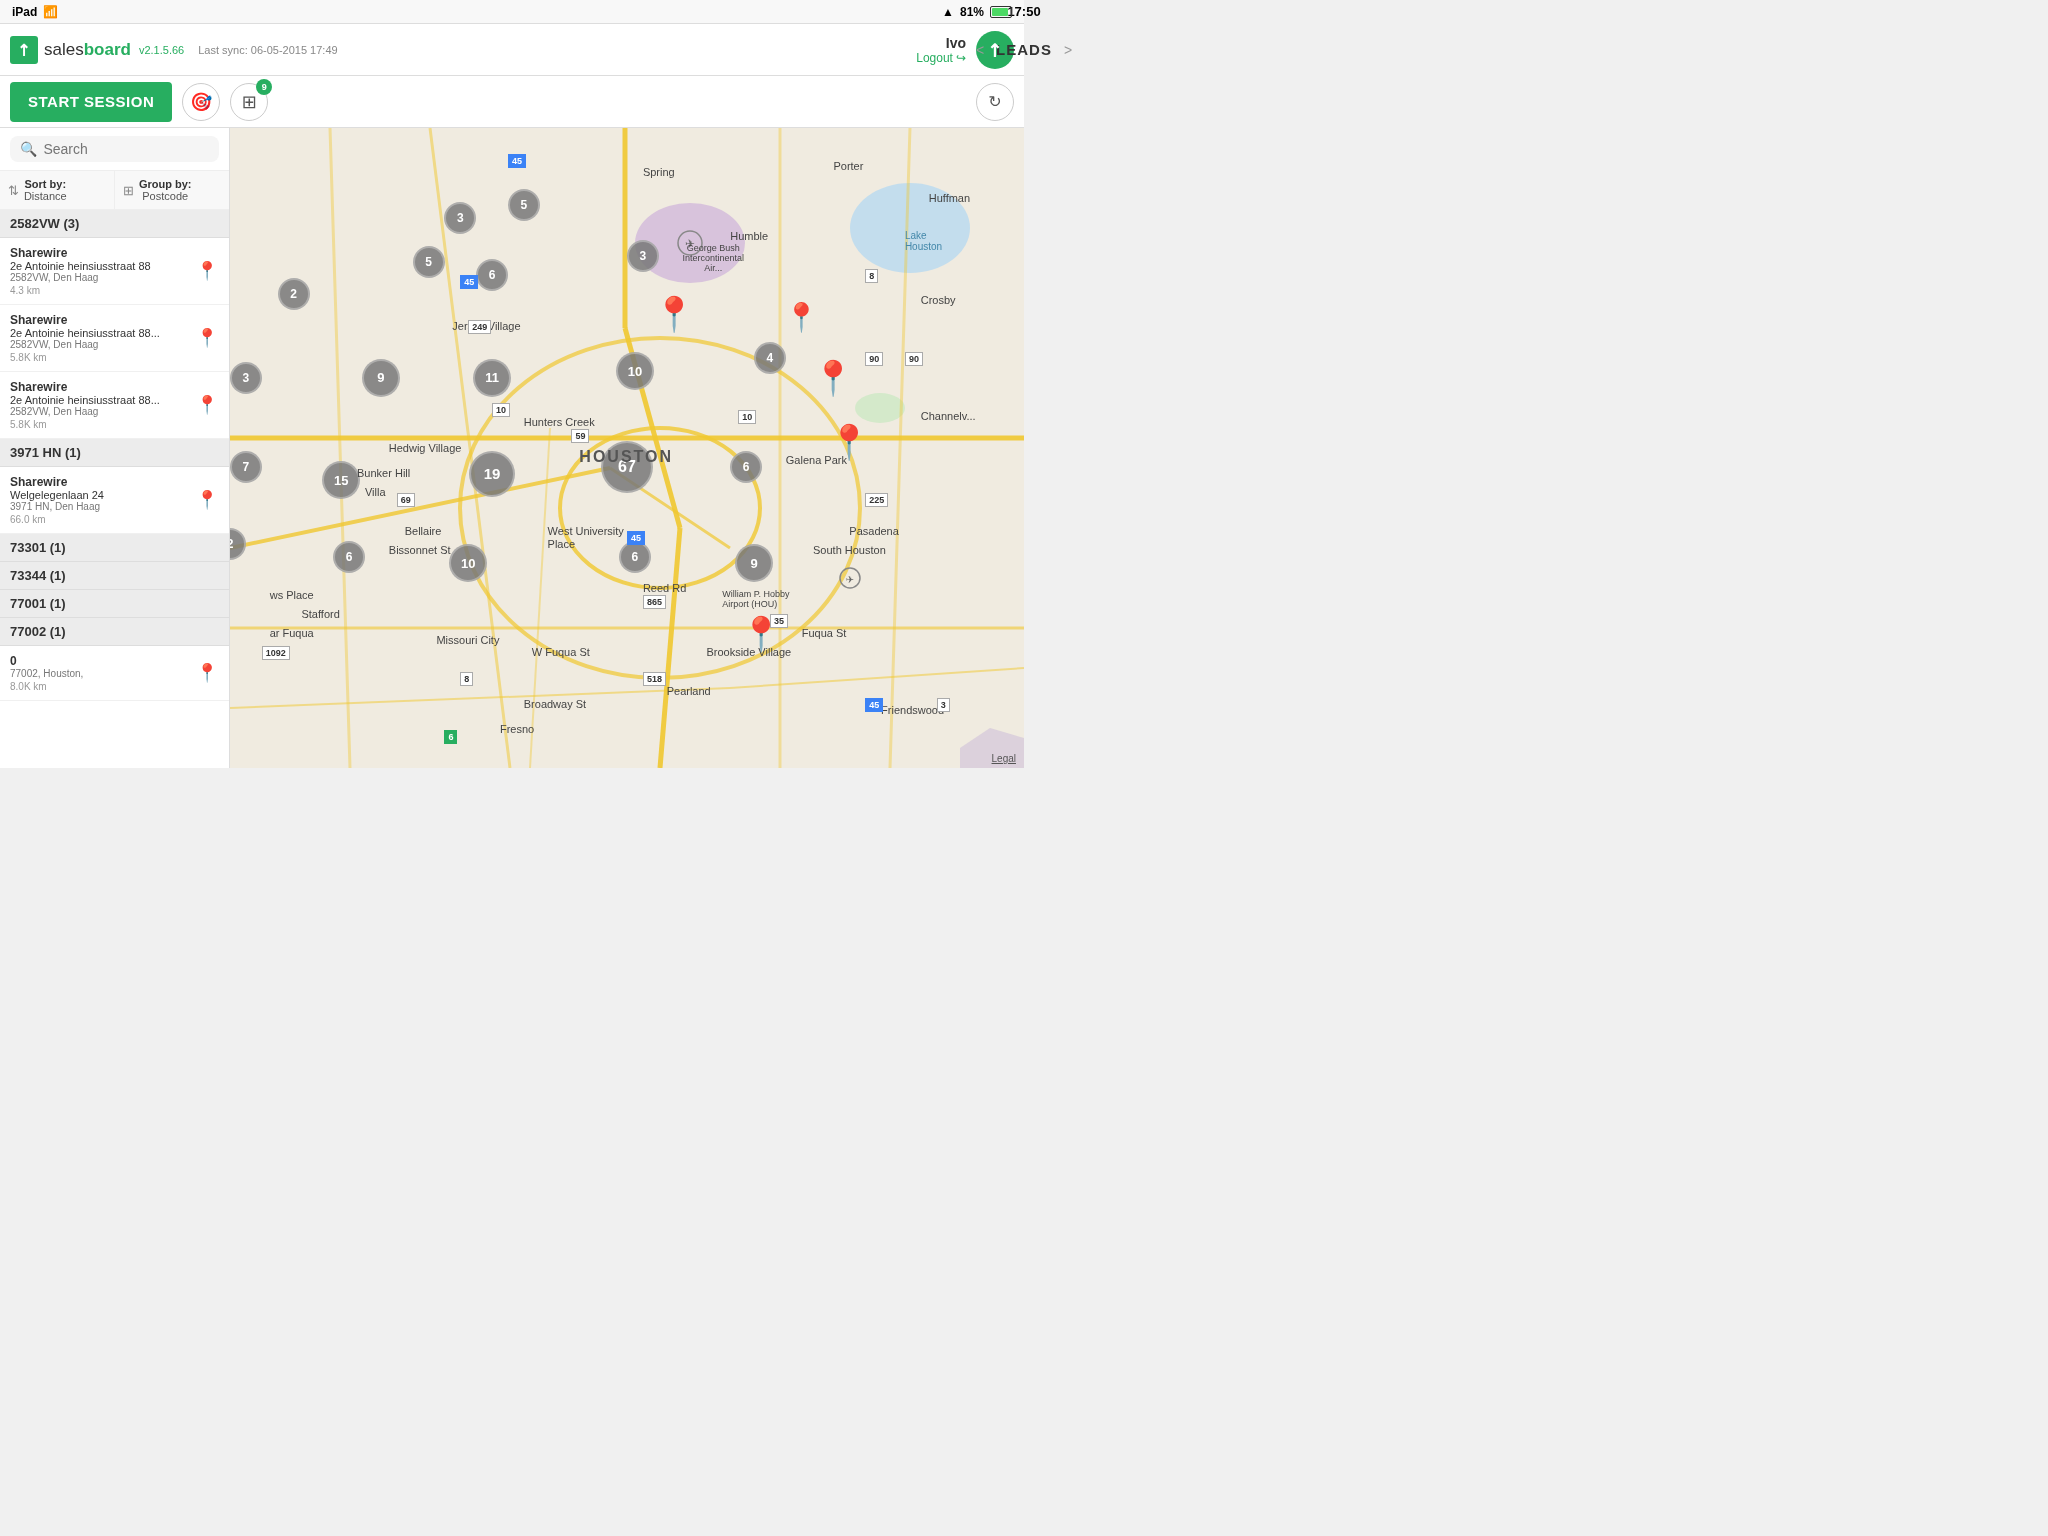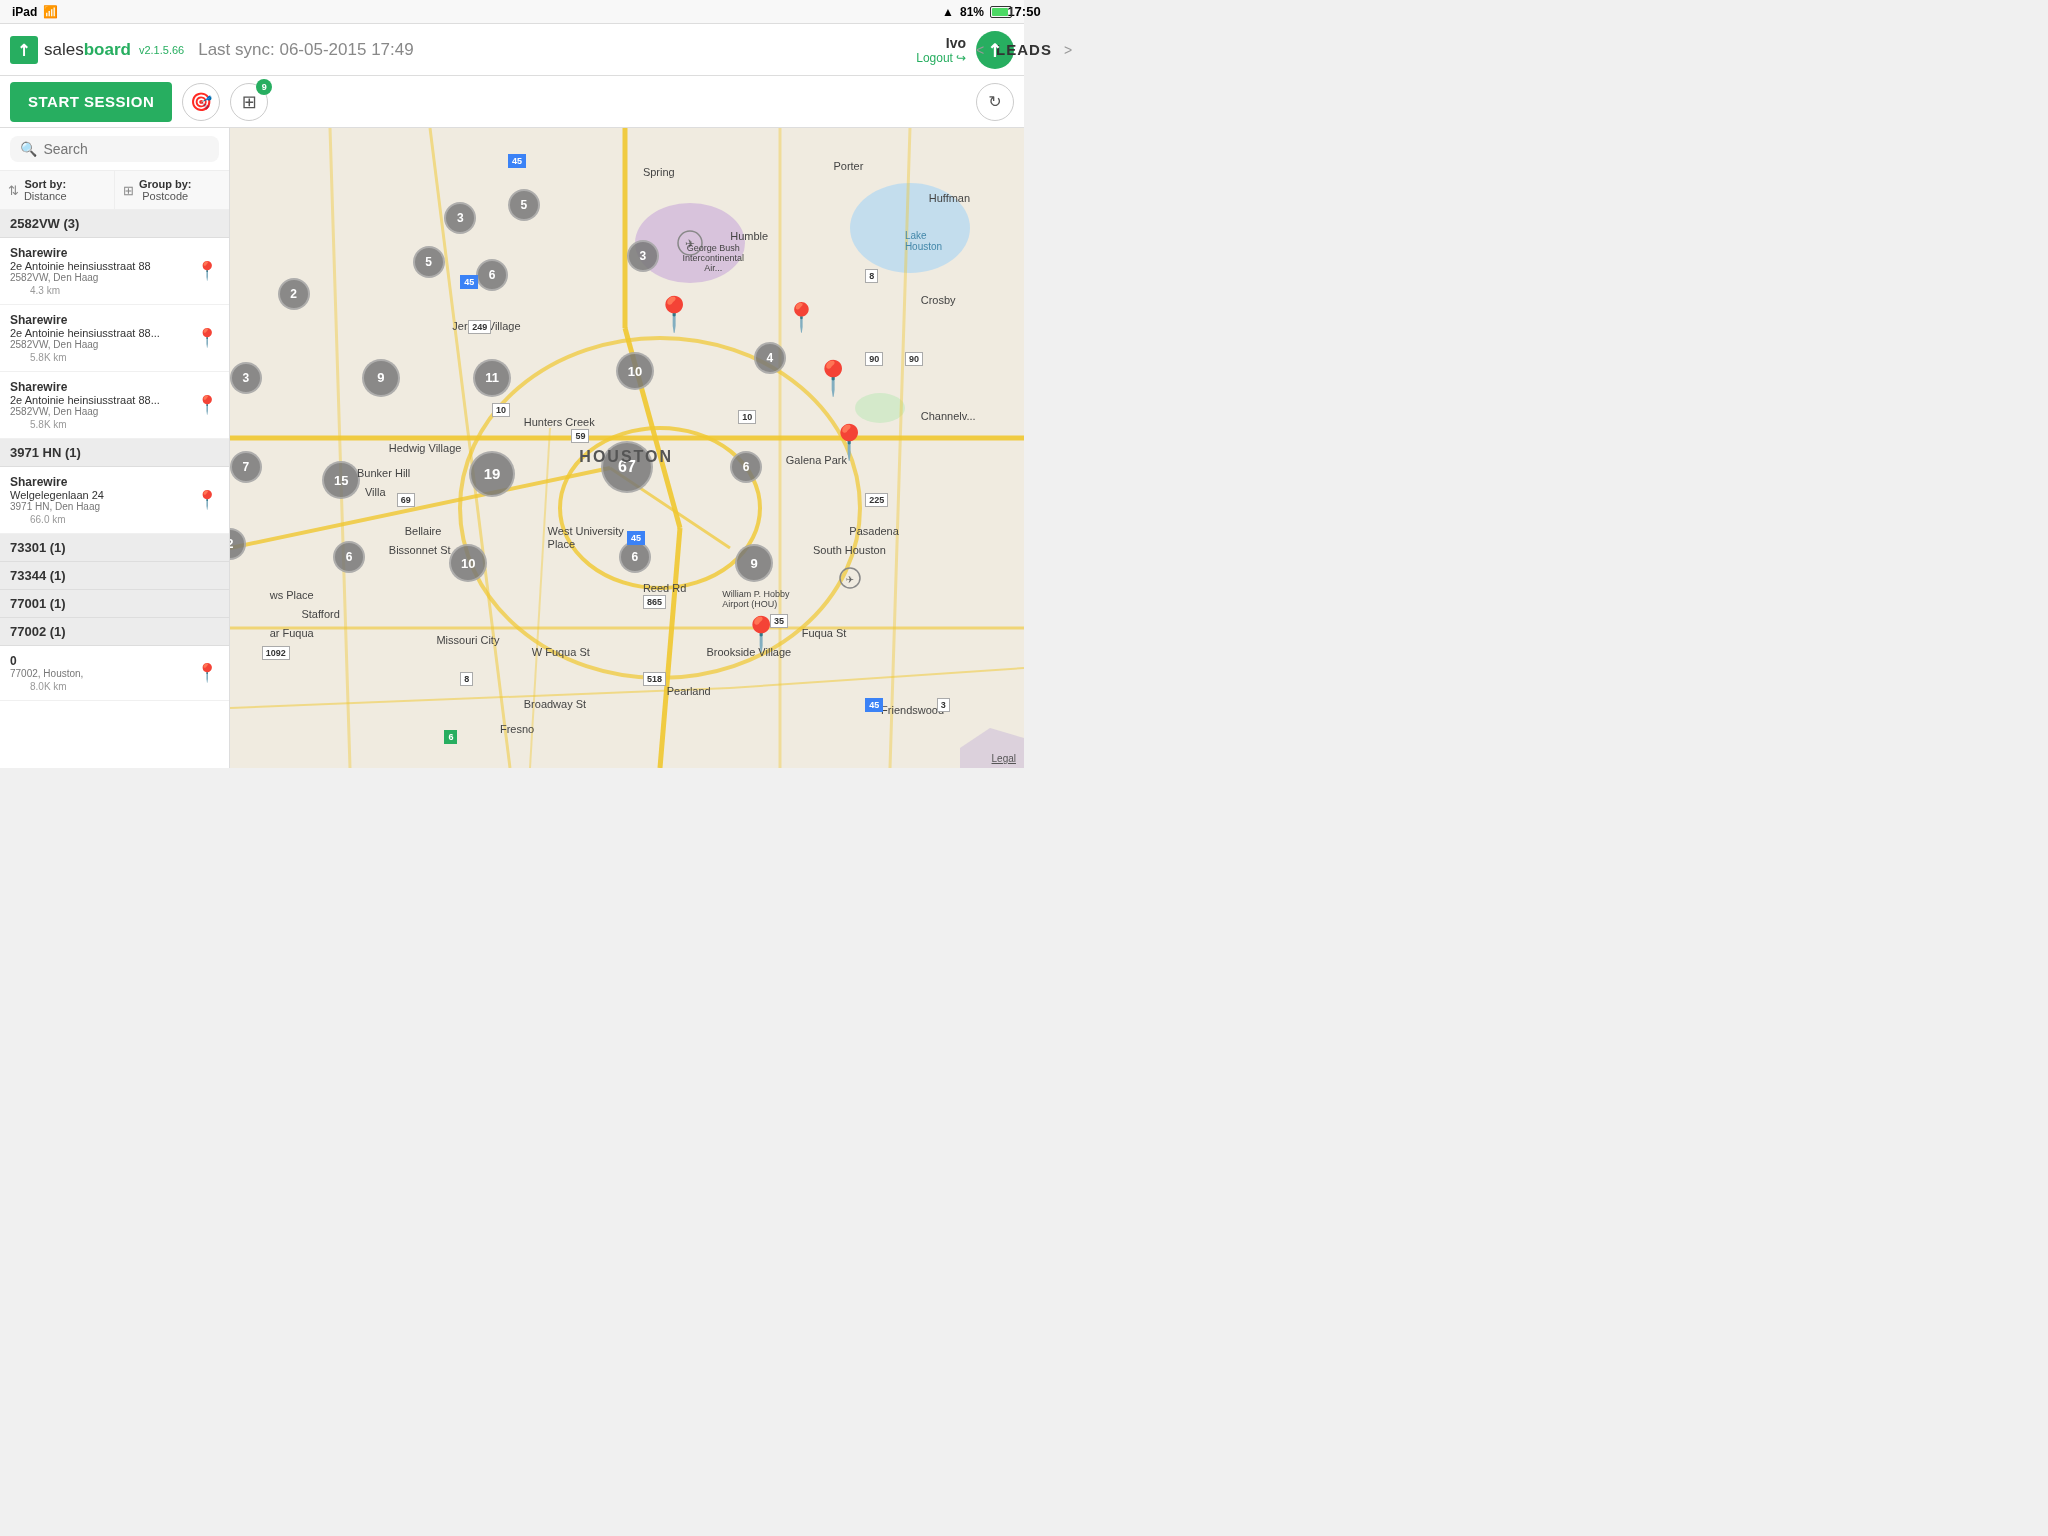--- a/index.html
+++ b/index.html
@@ -29,21 +29,21 @@
       height: 52px;
       display: flex;
       align-items: center;
       border-bottom: 1px solid #ddd;
       padding: 0 10px;
     }
     .logo-area { display: flex; align-items: center; gap: 6px; flex: 0 0 auto; }
     .logo-box { background: #27ae60; width: 28px; height: 28px; display: flex; align-items: center; justify-content: center; border-radius: 3px; }
     .logo-arrow { color: white; font-size: 16px; font-weight: 900; transform: rotate(-45deg); display: inline-block; }
     .logo-version { font-size: 11px; color: #27ae60; margin-left: 2px; }
-    .sync-info { font-size: 17px; color: #888; margin-left: 14px; flex: 1; }
+    .sync-info { font-size: 11px; color: #888; margin-left: 14px; flex: 1; }
     .nav-chevron { color: #999; font-size: 14px; cursor: pointer; }
     .nav-title { font-size: 15px; font-weight: 600; color: #333; letter-spacing: 1px; }
     .header-right { display: flex; align-items: center; gap: 10px; margin-left: auto; }
     .user-info { text-align: right; }
     .user-name { font-size: 14px; font-weight: 600; color: #333; }
     .logout-link { font-size: 12px; color: #27ae60; cursor: pointer; display: flex; align-items: center; gap: 3px; }
     .user-avatar { background: #27ae60; width: 38px; height: 38px; border-radius: 50%; display: flex; align-items: center; justify-content: center; }
     .user-avatar-arrow { color: white; font-size: 18px; font-weight: 900; transform: rotate(-45deg); display: inline-block; }
 
     
@@ -171,21 +171,21 @@
       display: flex;
       align-items: center;
       padding: 8px 10px;
       border-bottom: 1px solid #f0f0f0;
       cursor: pointer;
     }
     .location-text { flex: 1; }
     .location-name { font-size: 12px; font-weight: 700; color: #333; }
     .location-address { font-size: 11px; color: #333; }
     .location-postcode { font-size: 10px; color: #777; }
-    .location-dist { font-size: 10px; color: #999; margin-top: 2px; margin-left: 20px; }
+    .location-dist { font-size: 10px; color: #999; margin-top: 2px; }
     .map-pin { font-size: 18px; margin-left: 6px; flex-shrink: 0; }
     .pin-gray { color: #888; }
     .pin-green { color: #27ae60; }
 
     
     .map-area {
       flex: 1;
       position: relative;
       overflow: hidden;
       background: #e8e0d0;

